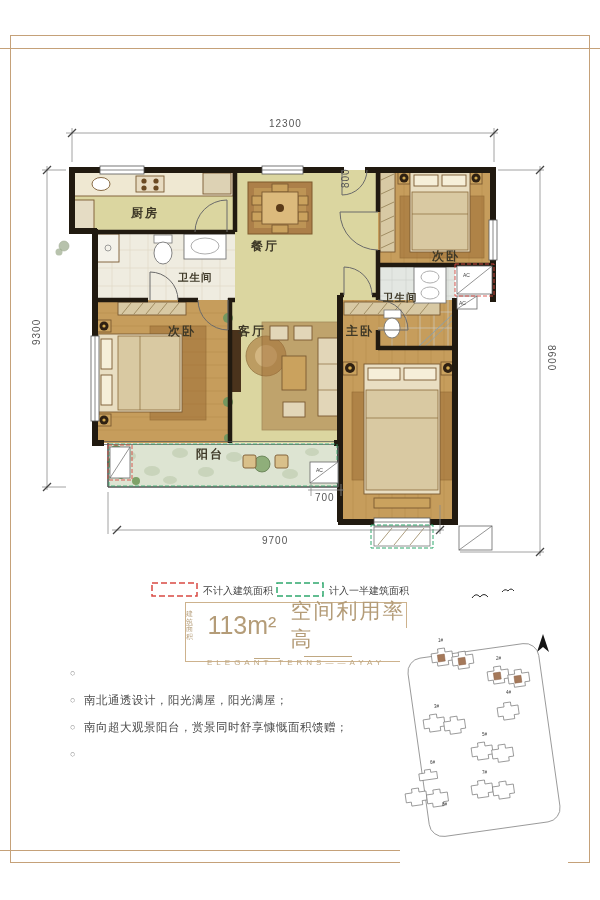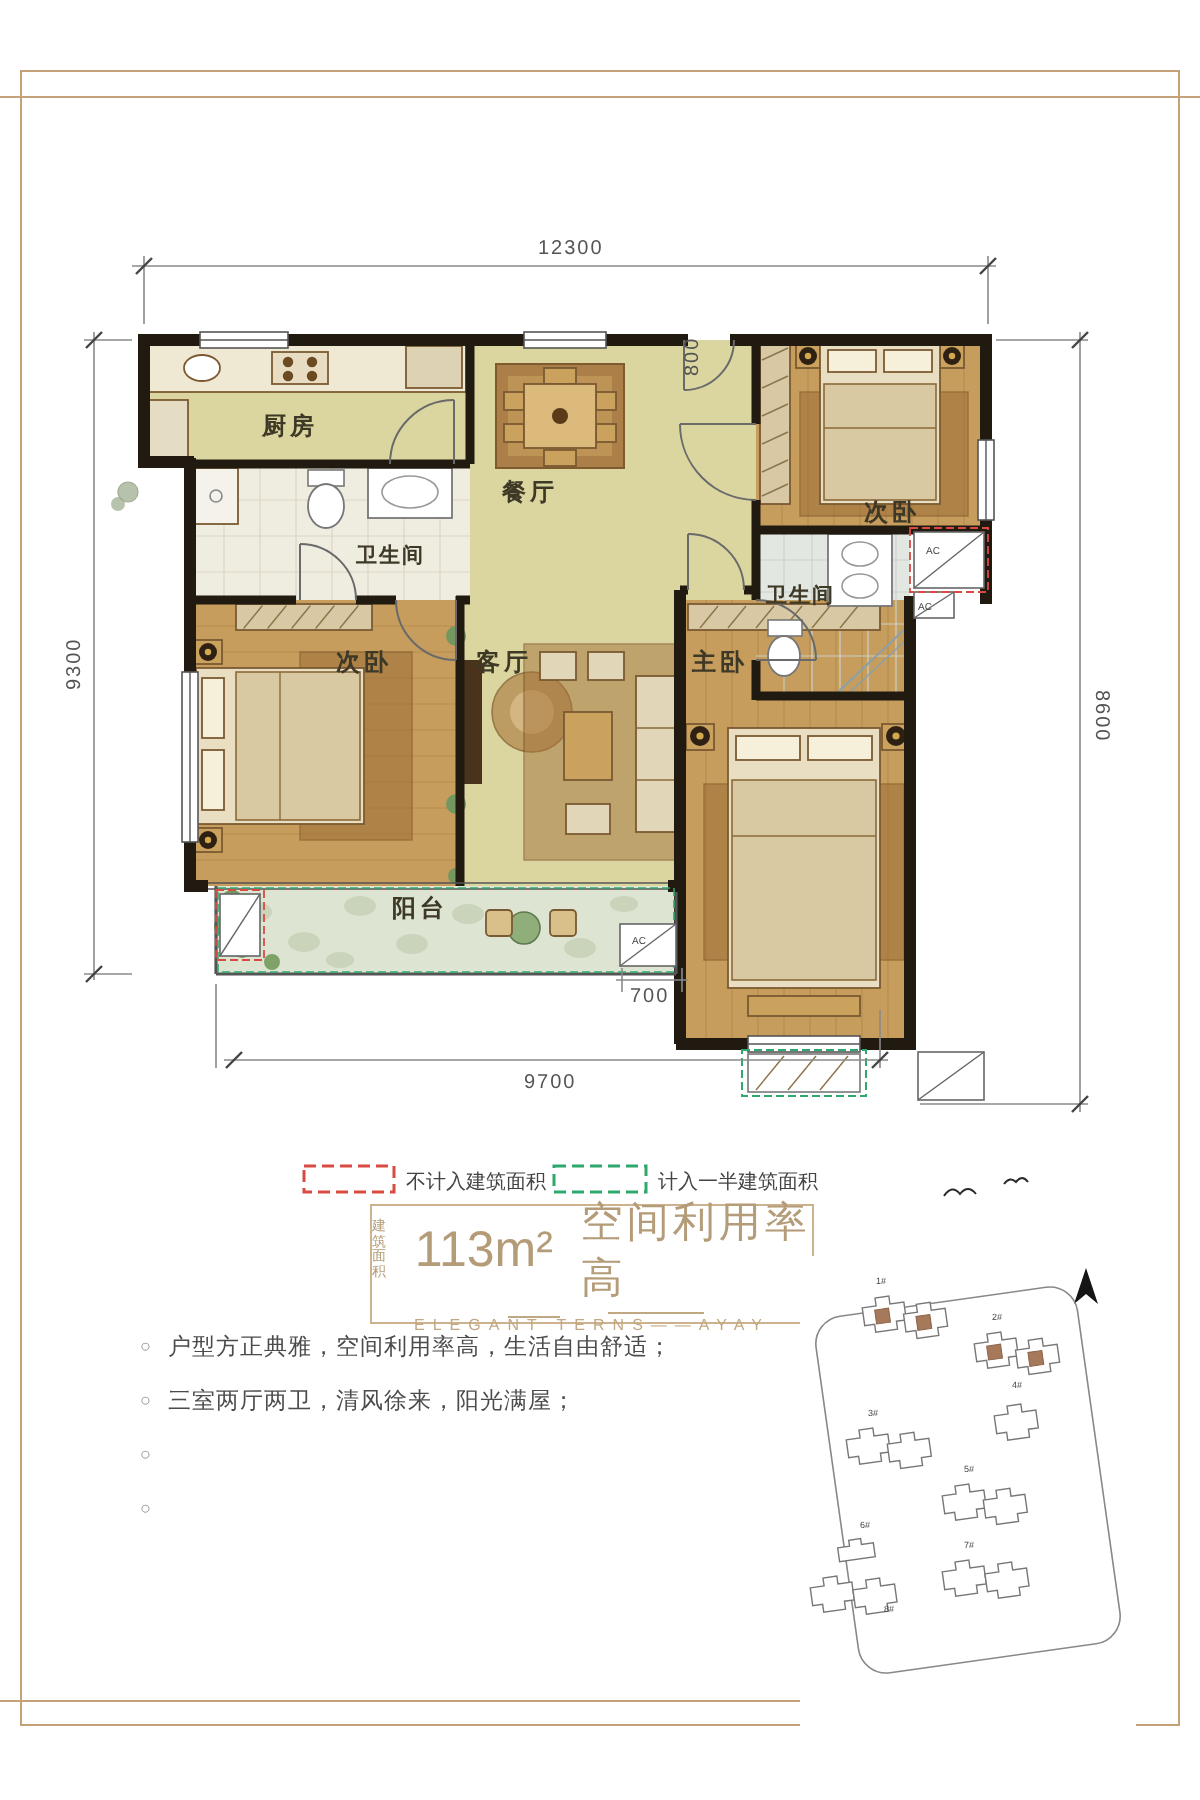--- a/index.html
+++ b/index.html
@@ -460,28 +460,28 @@
       <span class="title-rooms">空间利用率高</span>
     </div>
     <div class="title-sub">ELEGANT TERNS——AYAY</div>
     <div class="title-deco1"></div>
     <div class="title-deco2"></div>
   </div>
 
   <ul class="features">
     <li>
       <span class="bullet">○</span>
-      <span>户型方正典雅，空间利用率高，生活自由舒适；</span>
     </li>
     <li>
       <span class="bullet">○</span>
-      <span>三室两厅两卫，清风徐来，阳光满屋；</span>
+      <span>南北通透设计，阳光满屋，阳光满屋；</span>
     </li>
     <li>
       <span class="bullet">○</span>
+      <span>南向超大观景阳台，赏景同时舒享慷慨面积馈赠；</span>
     </li>
     <li>
       <span class="bullet">○</span>
     </li>
   </ul>
 
   <div class="map-box">
     <svg width="168" height="247" viewBox="0 0 168 247">
       <path d="M143,6 L149,24 L143,19 L137,24 Z" fill="#151515"></path>
       <rect x="18" y="22" width="132" height="180" rx="14" fill="none" stroke="#888" stroke-width="0.8" transform="rotate(-8 84 112)"></rect>

